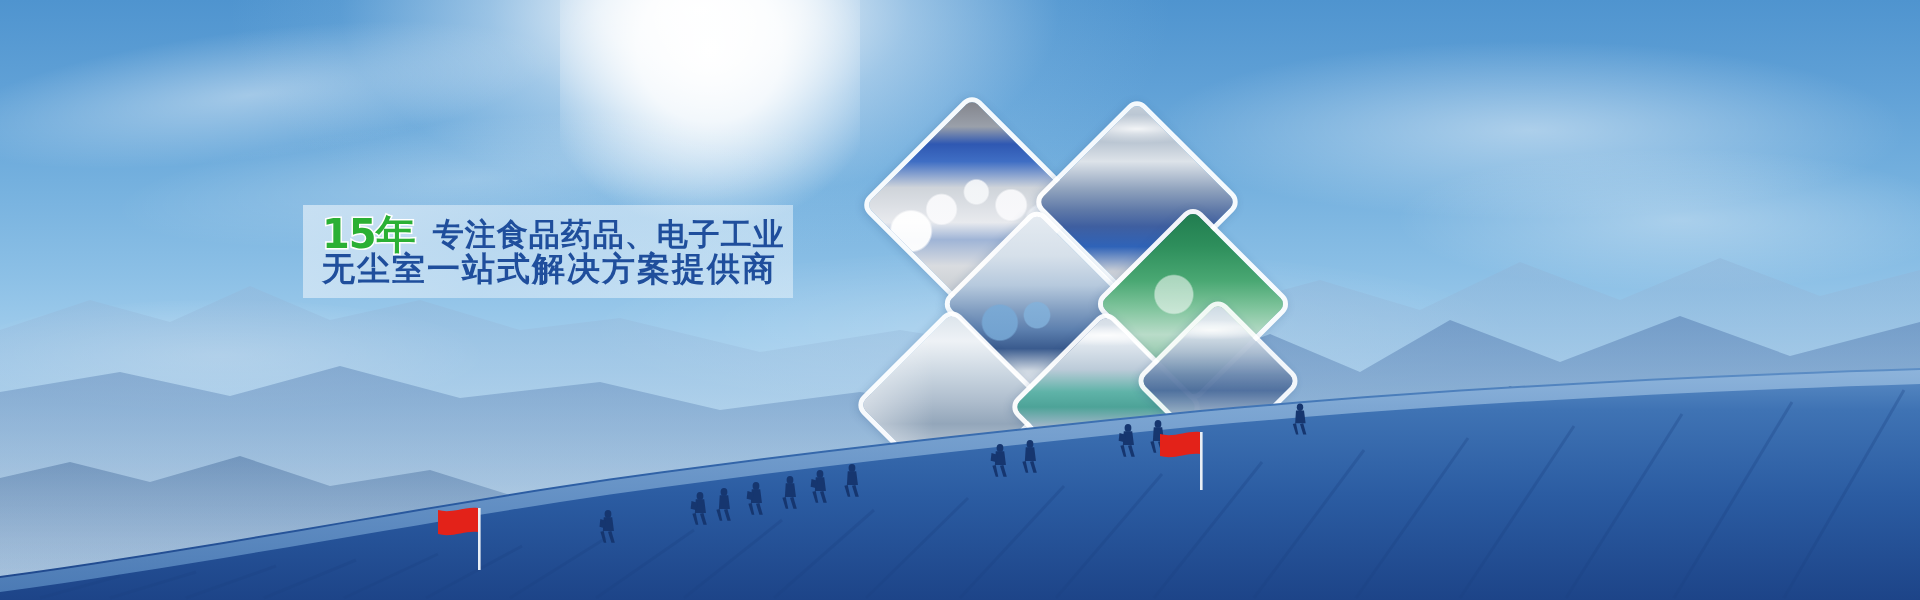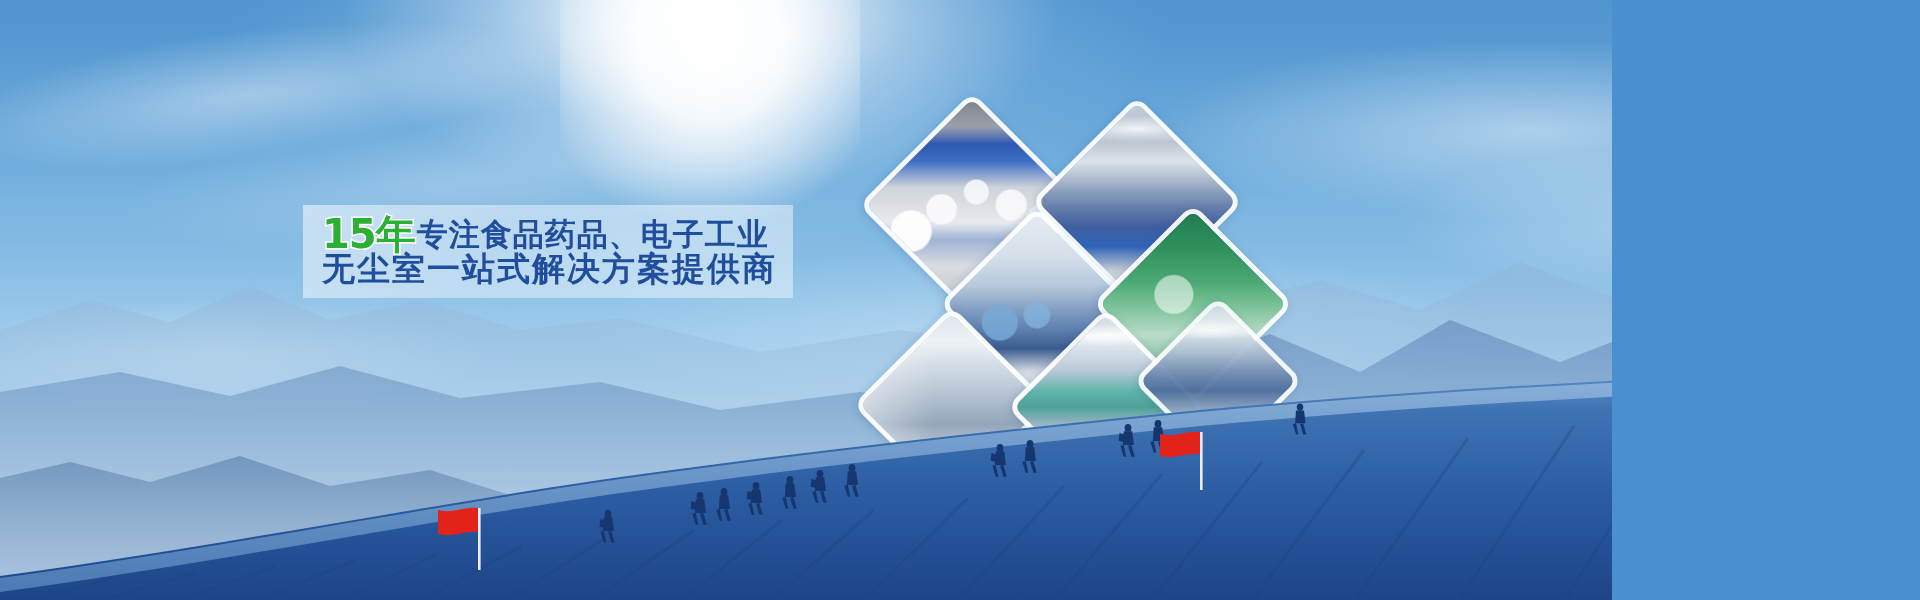--- a/index.html
+++ b/index.html
@@ -1,21 +1,21 @@
 <!DOCTYPE html>
 <html><head>
 <meta charset="utf-8">
 <title>Banner</title>
 <style>
   * { margin:0; padding:0; box-sizing:border-box; }
   html,body { width:1920px; height:600px; overflow:hidden; background:#4a90d0; }
   body { font-family:"Liberation Sans","DejaVu Sans",sans-serif; }
 
   #banner{
-    position:relative; width:1612px; height:600px; overflow:hidden;
+    position:relative; width:1920px; height:600px; overflow:hidden;
     background:
       radial-gradient(ellipse 620px 330px at 700px 10px, rgba(255,255,255,0.98) 0%, rgba(255,255,255,0.80) 16%, rgba(226,240,250,0.50) 34%, rgba(160,205,236,0.13) 58%, rgba(120,180,225,0) 76%),
       linear-gradient(to bottom, #4f94cf 0%, #5fa0d6 14%, #74b0de 30%, #8cc0e6 46%, #a6d0ee 60%, #bcdcf2 72%, #cfe5f4 82%, #d8e9f5 90%, #cfe2f0 100%);
   }
 
   
   .cloud{ position:absolute; border-radius:50%; pointer-events:none; }
   .c1{ left:-60px; top:30px;  width:620px; height:130px; background:radial-gradient(ellipse at 50% 50%, rgba(255,255,255,.42), rgba(255,255,255,0) 70%); transform:rotate(-7deg); }
   .c2{ left:120px; top:120px; width:700px; height:120px; background:radial-gradient(ellipse at 50% 50%, rgba(255,255,255,.25), rgba(255,255,255,0) 72%); transform:rotate(-5deg); }
   .c3{ left:1150px; top:40px; width:760px; height:180px; background:radial-gradient(ellipse at 50% 50%, rgba(255,255,255,.45), rgba(255,255,255,0) 70%); }
@@ -42,21 +42,21 @@
   .years{
     font-size:40px; font-weight:bold; color:#2bb034; letter-spacing:-1px;
     font-family:"DejaVu Sans","Liberation Sans",sans-serif;
     -webkit-text-stroke:3px #ffffff; paint-order:stroke fill;
     text-shadow:0 0 1px #ffffff;
     position:relative; top:2px;
   }
   .headline-rest{
     font-size:31px; font-weight:bold; color:#1f4e9c; letter-spacing:1px;
     font-family:"DejaVu Sans","Liberation Sans",sans-serif;
-    margin-left:2px; position:relative; top:-1px;
+    margin-left:18px; position:relative; top:-1px;
   }
   .subline{
     font-size:33px; font-weight:bold; color:#1f4e9c; letter-spacing:2px;
     font-family:"DejaVu Sans","Liberation Sans",sans-serif;
   }
 
   
   #collage{ position:absolute; left:840px; top:85px; width:440px; height:390px; }
   .diamond{
     position:absolute; width:150px; height:150px;

